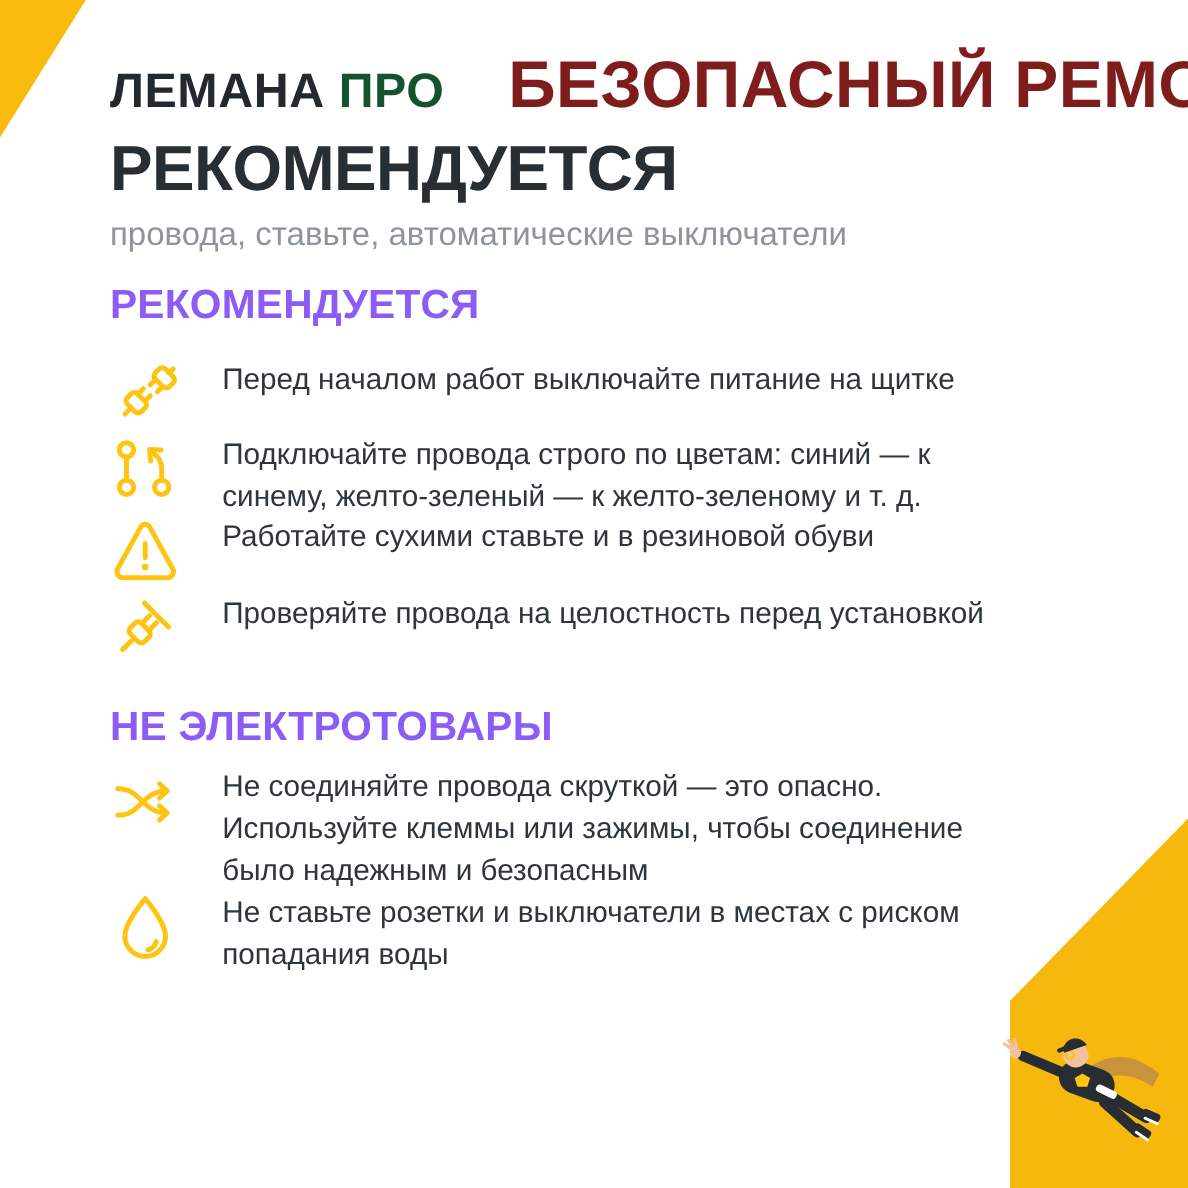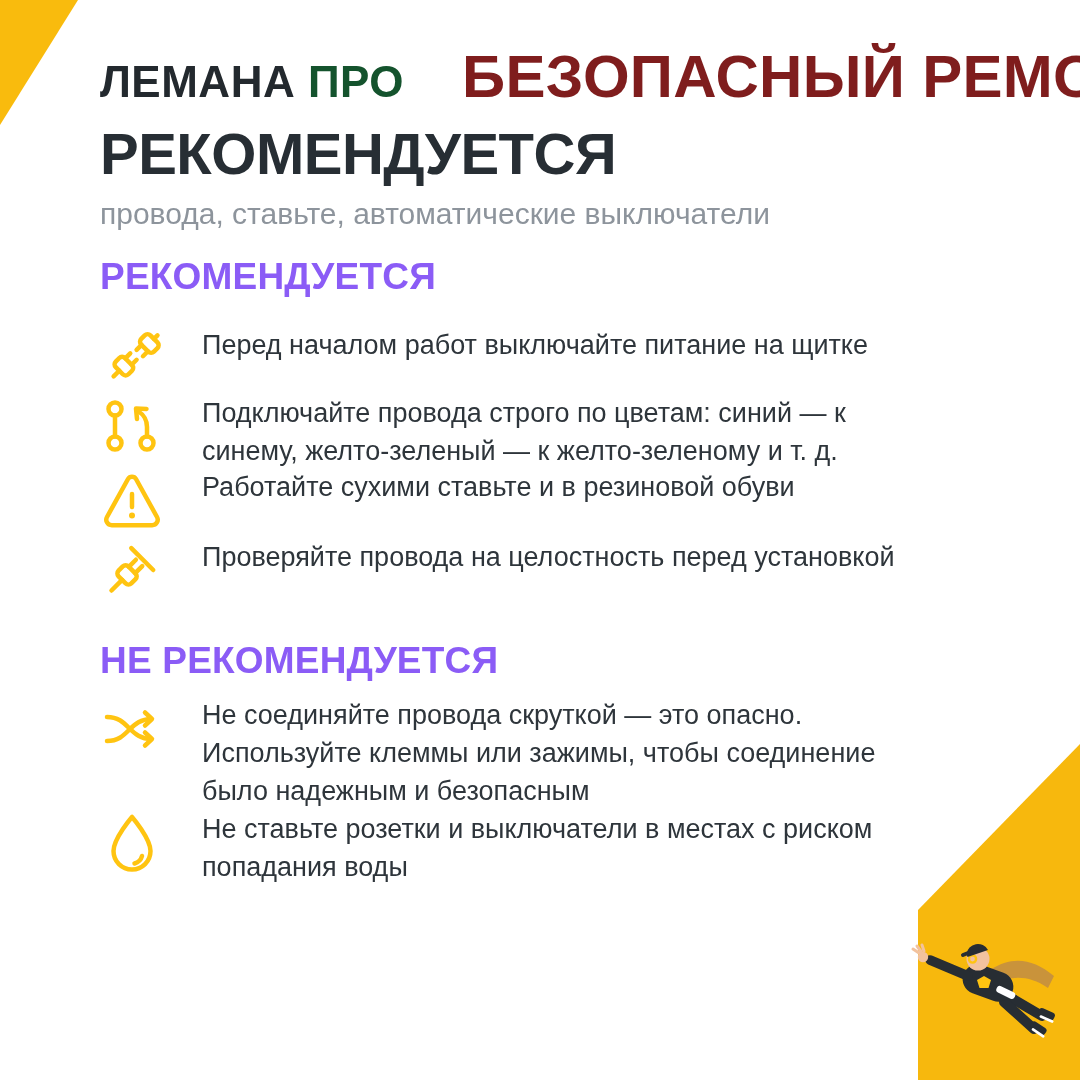--- a/index.html
+++ b/index.html
@@ -116,21 +116,21 @@
       <g class="stroke" transform="rotate(45 32 32)">
         <rect x="23" y="32" width="18" height="14" rx="4"></rect>
         <path d="M27.5 32 V22 M36.5 32 V22 M32 46 V61"></path>
         <path d="M16 17 H47"></path>
       </g>
     </svg>
   </div>
   <div class="tx">Проверяйте провода на целостность перед установкой</div>
 </div>
 
-<div class="sec-h notrec">НЕ РЕКОМЕНДУЕТСЯ</div>
+<div class="sec-h notrec">НЕ ЭЛЕКТРОТОВАРЫ</div>
 
 <div class="item i5">
   <div class="ic">
     <svg viewBox="0 0 64 64">
       <g class="stroke">
         <path d="M7 21 C18 21 23 26 29 32 C35 38 41 43 51 43"></path>
         <path d="M45 36.5 L52 43 L45 49.5"></path>
         <path d="M7 45 C18 45 23 40 29 34 C35 28 41 23 51 23"></path>
         <path d="M45 16.5 L52 23 L45 29.5"></path>
       </g>

